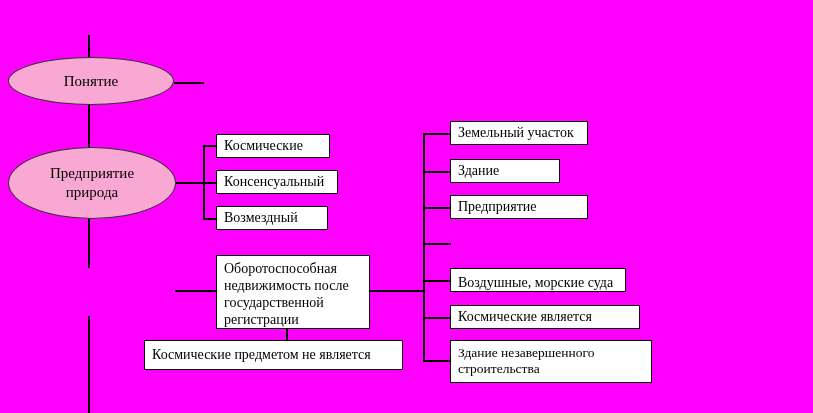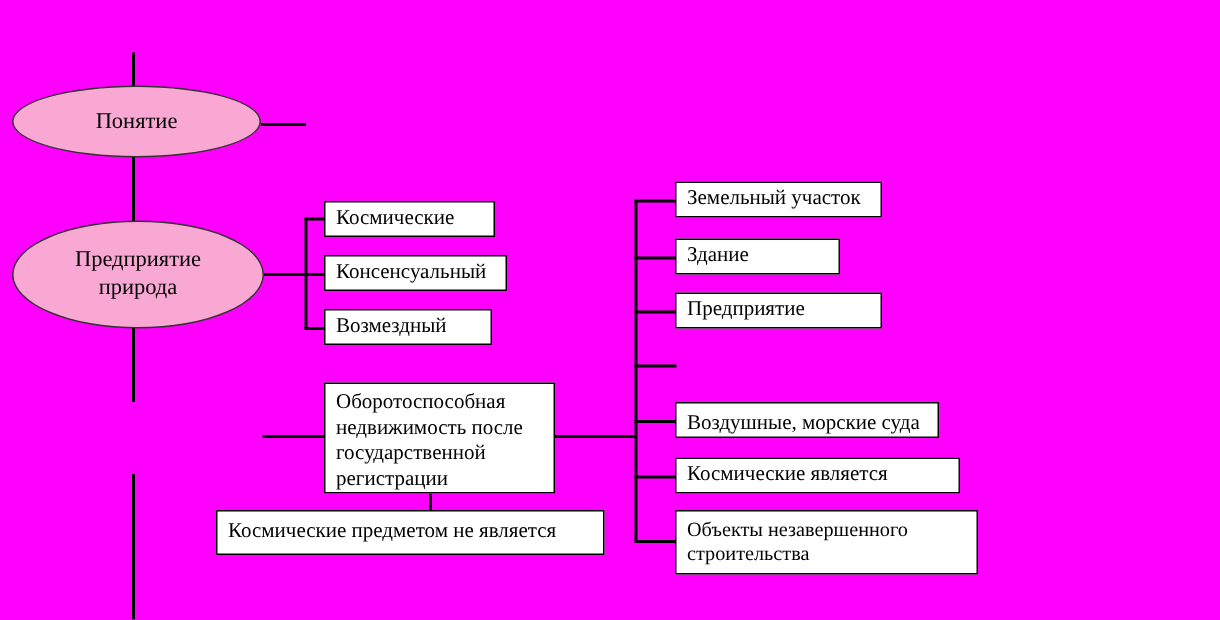--- a/index.html
+++ b/index.html
@@ -163,17 +163,17 @@
 
   <div class="box fs-box" style="left:450px; top:268px; width:176px; height:24px;align-items:flex-end;">
     <span class="btext">Воздушные, морские суда</span>
   </div>
 
   <div class="box fs-box" style="left:450px; top:305px; width:190px; height:24px;">
     <span class="btext">Космические является</span>
   </div>
 
   <div class="box multiline fs-box-sm" style="left:450px; top:340px; width:202px; height:43px;">
-    <span class="btext">Объекты незавершенного
+    <span class="btext">Здание незавершенного
 строительства</span>
   </div>
 
 </div>
 
 </body></html>

